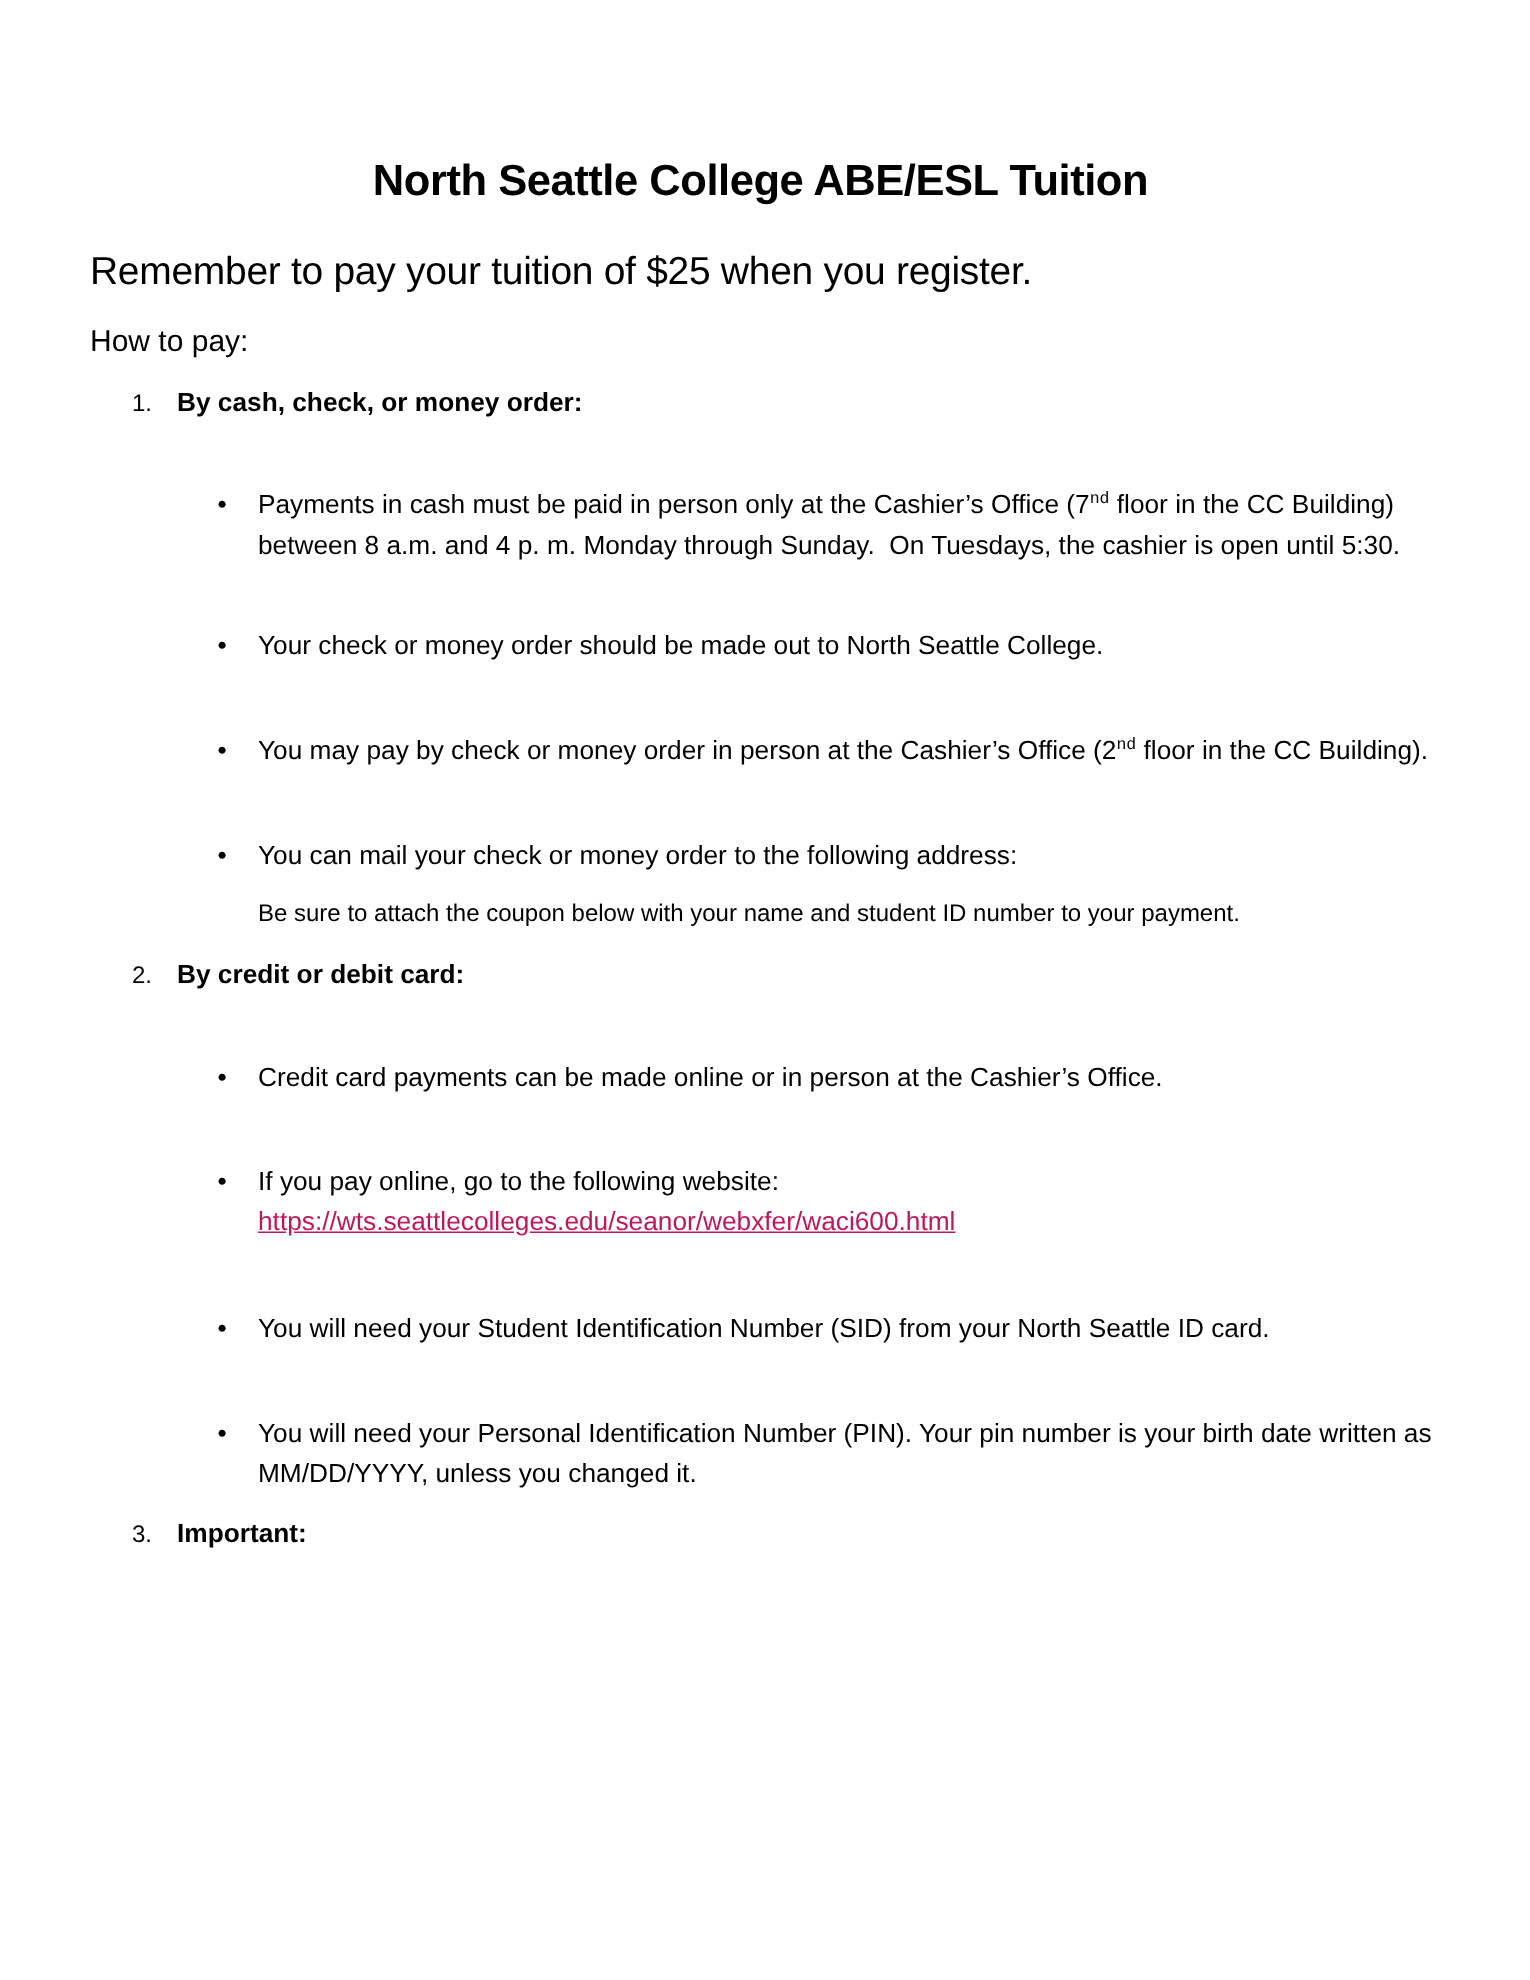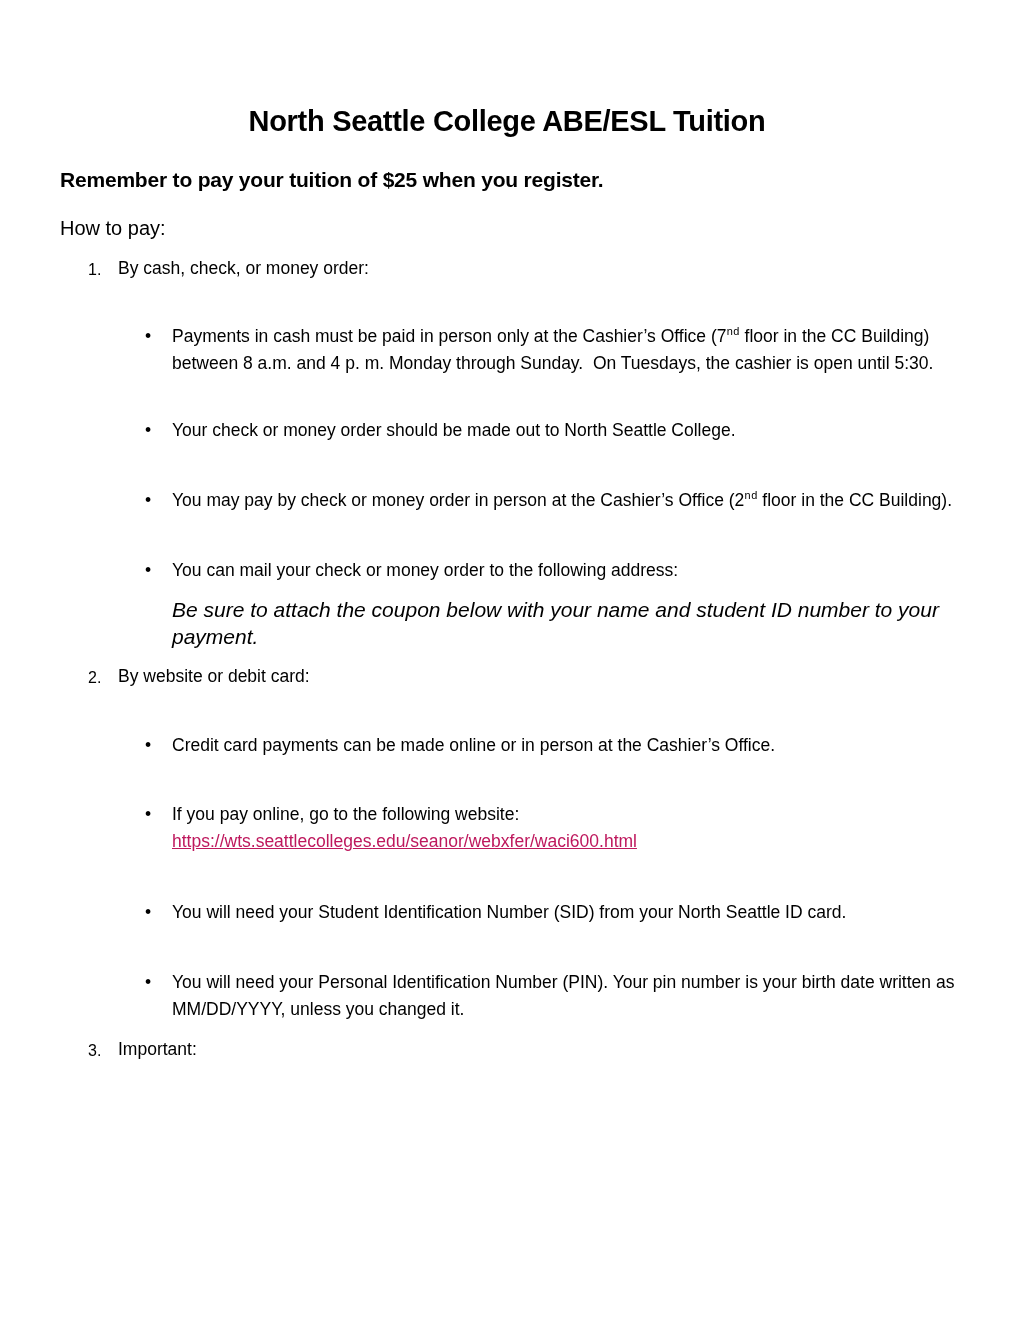--- a/index.html
+++ b/index.html
@@ -20,23 +20,23 @@
   }
   .title {
     font-size: 29px;
     line-height: 36px;
     font-weight: bold;
     text-align: center;
     letter-spacing: -0.3px;
   }
   .reminder {
     margin-top: 25px;
-    font-size: 21px;
+    font-size: 26px;
     line-height: 32px;
-    font-weight: bold;
+    font-weight: normal;
     letter-spacing: -0.2px;
   }
   .howto {
     margin-top: 19px;
     font-size: 20px;
     line-height: 27px;
   }
   .num-item {
     position: relative;
     margin-top: 13px;
@@ -45,21 +45,21 @@
     line-height: 27px;
   }
   .num-item .num {
     position: absolute;
     left: 28px;
     top: 1px;
     font-size: 16px;
     font-weight: normal;
   }
   .num-item .num-heading {
-    font-weight: normal;
+    font-weight: bold;
   }
   .bullet {
     position: relative;
     padding-left: 112px;
     width: 912px;
   }
   .bullet .dot {
     position: absolute;
     left: 85px;
     top: 0;
@@ -86,23 +86,22 @@
   .addr-line {
     margin-top: 12px;
     padding-left: 300px;
     font-size: 17.5px;
     line-height: 27px;
   }
   .addr-line.first { margin-top: 13px; }
   .note {
     margin-top: 12px;
     padding-left: 112px;
-    font-size: 21px;
+    font-size: 16px;
     line-height: 27px;
-    font-style: italic;
   }
   .weblink {
     display: block;
     color: #be185d;
     text-decoration: underline;
     cursor: pointer;
     width: -moz-fit-content;
     width: fit-content;
   }
 </style>
@@ -140,21 +139,21 @@
   <div class="bullet mt-43">
     <span class="dot">•</span>
     <p class="btext">You can mail your check or money order to the following address:</p>
   </div>
 
 
   <p class="note">Be sure to attach the coupon below with your name and student ID number to your payment.</p>
 
   <div class="num-item">
     <span class="num">2.</span>
-    <span class="num-heading">By website or debit card:</span>
+    <span class="num-heading">By credit or debit card:</span>
   </div>
 
   <div class="bullet mt-42">
     <span class="dot">•</span>
     <p class="btext">Credit card payments can be made online or in person at the Cashier’s Office.</p>
   </div>
 
   <div class="bullet mt-42">
     <span class="dot">•</span>
     <p class="btext"><span>If you pay online, go to the following website:</span><a class="weblink">https://wts.seattlecolleges.edu/seanor/webxfer/waci600.html</a></p>

